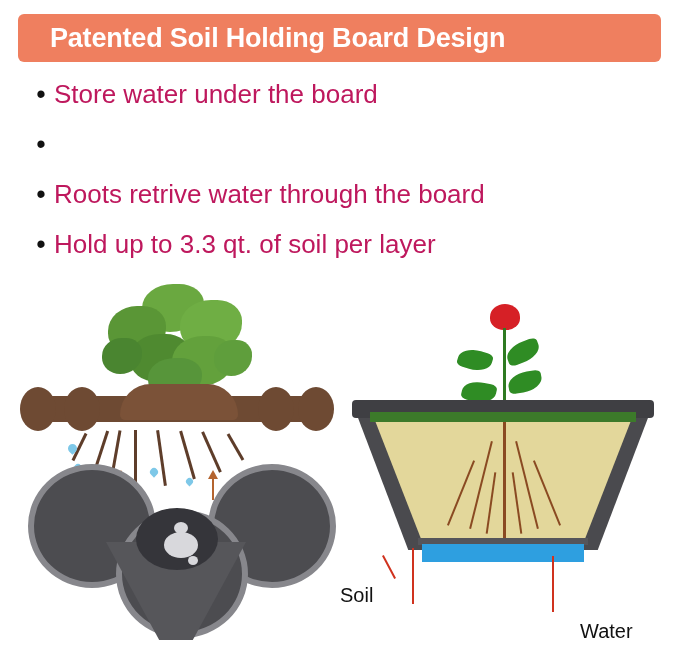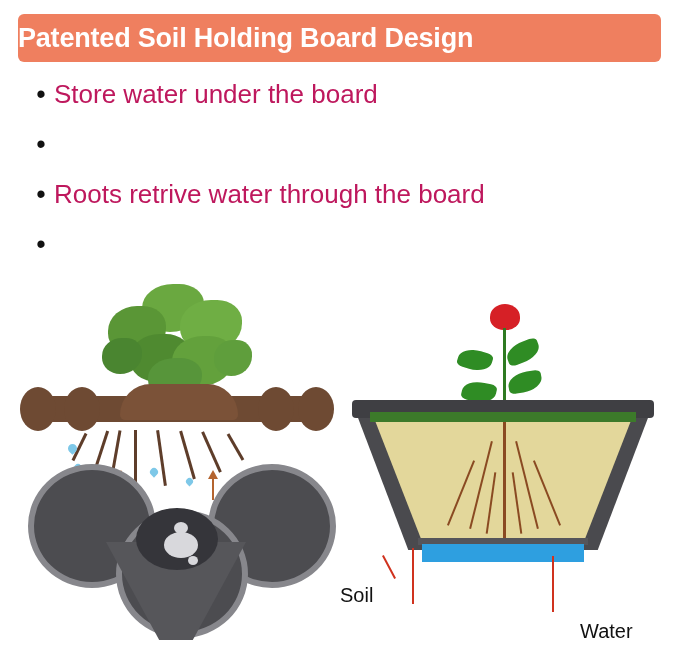--- a/index.html
+++ b/index.html
@@ -25,21 +25,21 @@
     height: 48px;
     background: #ef7f5f;
     border-radius: 6px;
     display: flex;
     align-items: center;
   }
   .header-title {
     color: #ffffff;
     font-size: 27px;
     font-weight: bold;
-    padding-left: 0;
+    padding-left: 32px;
     letter-spacing: -0.2px;
     white-space: nowrap;
   }
 
   
   .bullet-list {
     position: absolute;
     left: 28px;
     top: 72px;
     width: 640px;
@@ -309,20 +309,21 @@
     <div class="bullet-dot">•</div>
   </div>
 
   <div class="bullet-row">
     <div class="bullet-dot">•</div>
     <div class="bullet-text">Roots retrive water through the board</div>
   </div>
 
   <div class="bullet-row">
     <div class="bullet-dot">•</div>
+    <div class="bullet-text">Hold up to 3.3 qt. of soil per layer</div>
   </div>
 
 </div>
 
 <div class="photo-left">
 
   <div class="foliage">
     <div class="leafblob" style="left:40px;  top:0px;   width:62px; height:48px; background:#6aa840;"></div>
     <div class="leafblob" style="left:6px;   top:22px;  width:58px; height:50px; background:#5a9636;"></div>
     <div class="leafblob" style="left:78px;  top:16px;  width:62px; height:52px; background:#6fae44;"></div>

